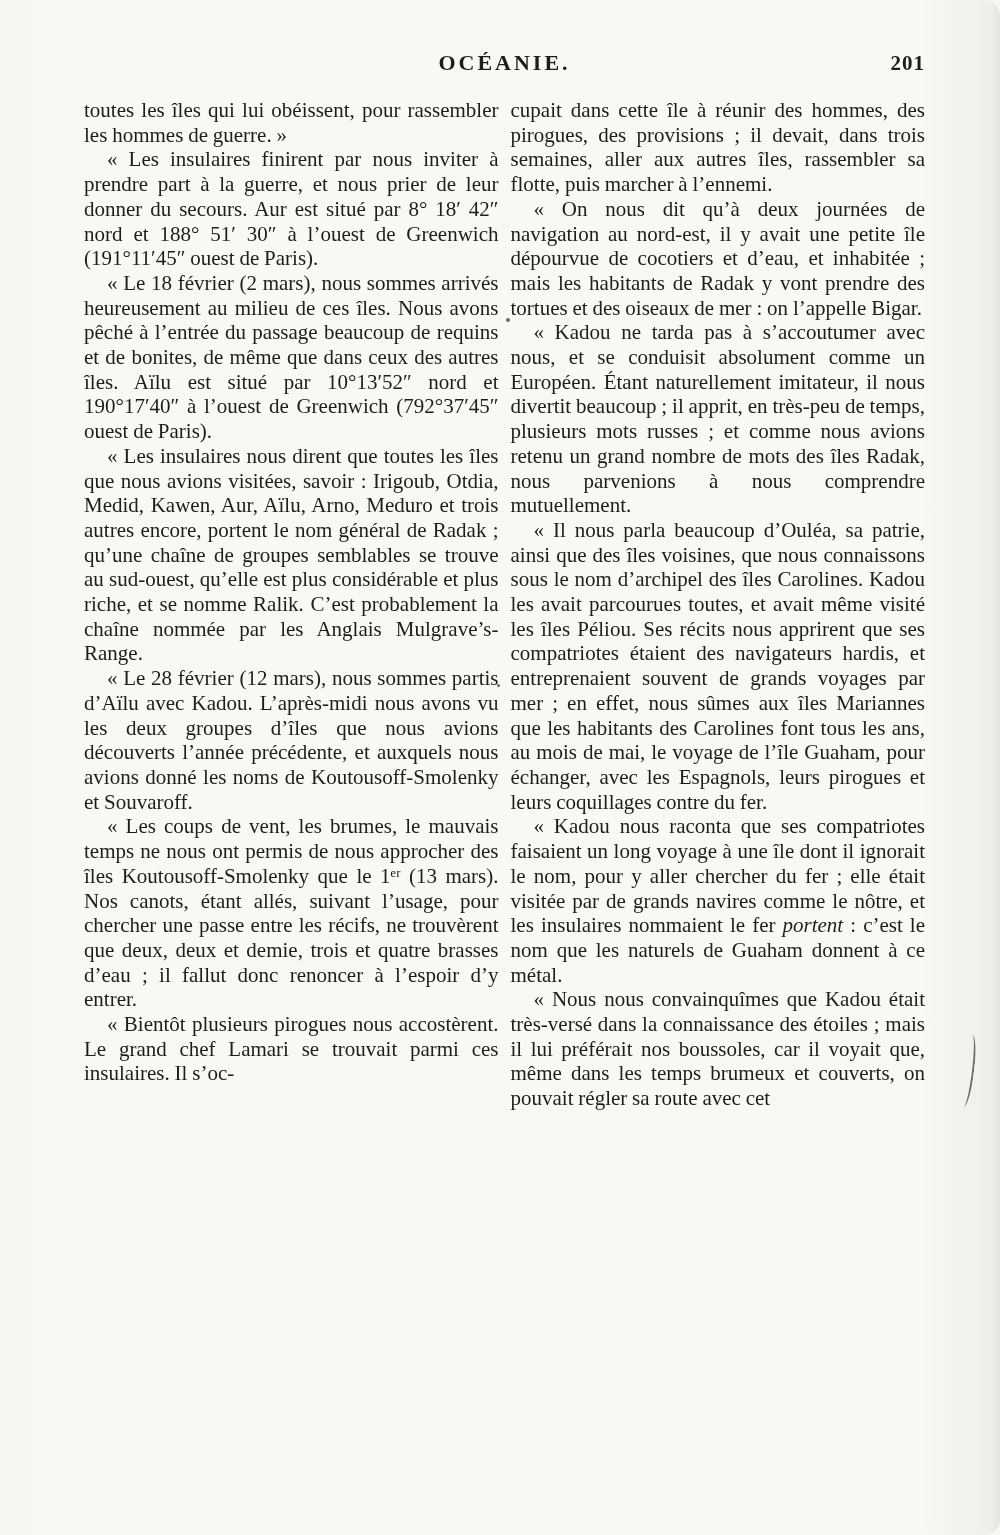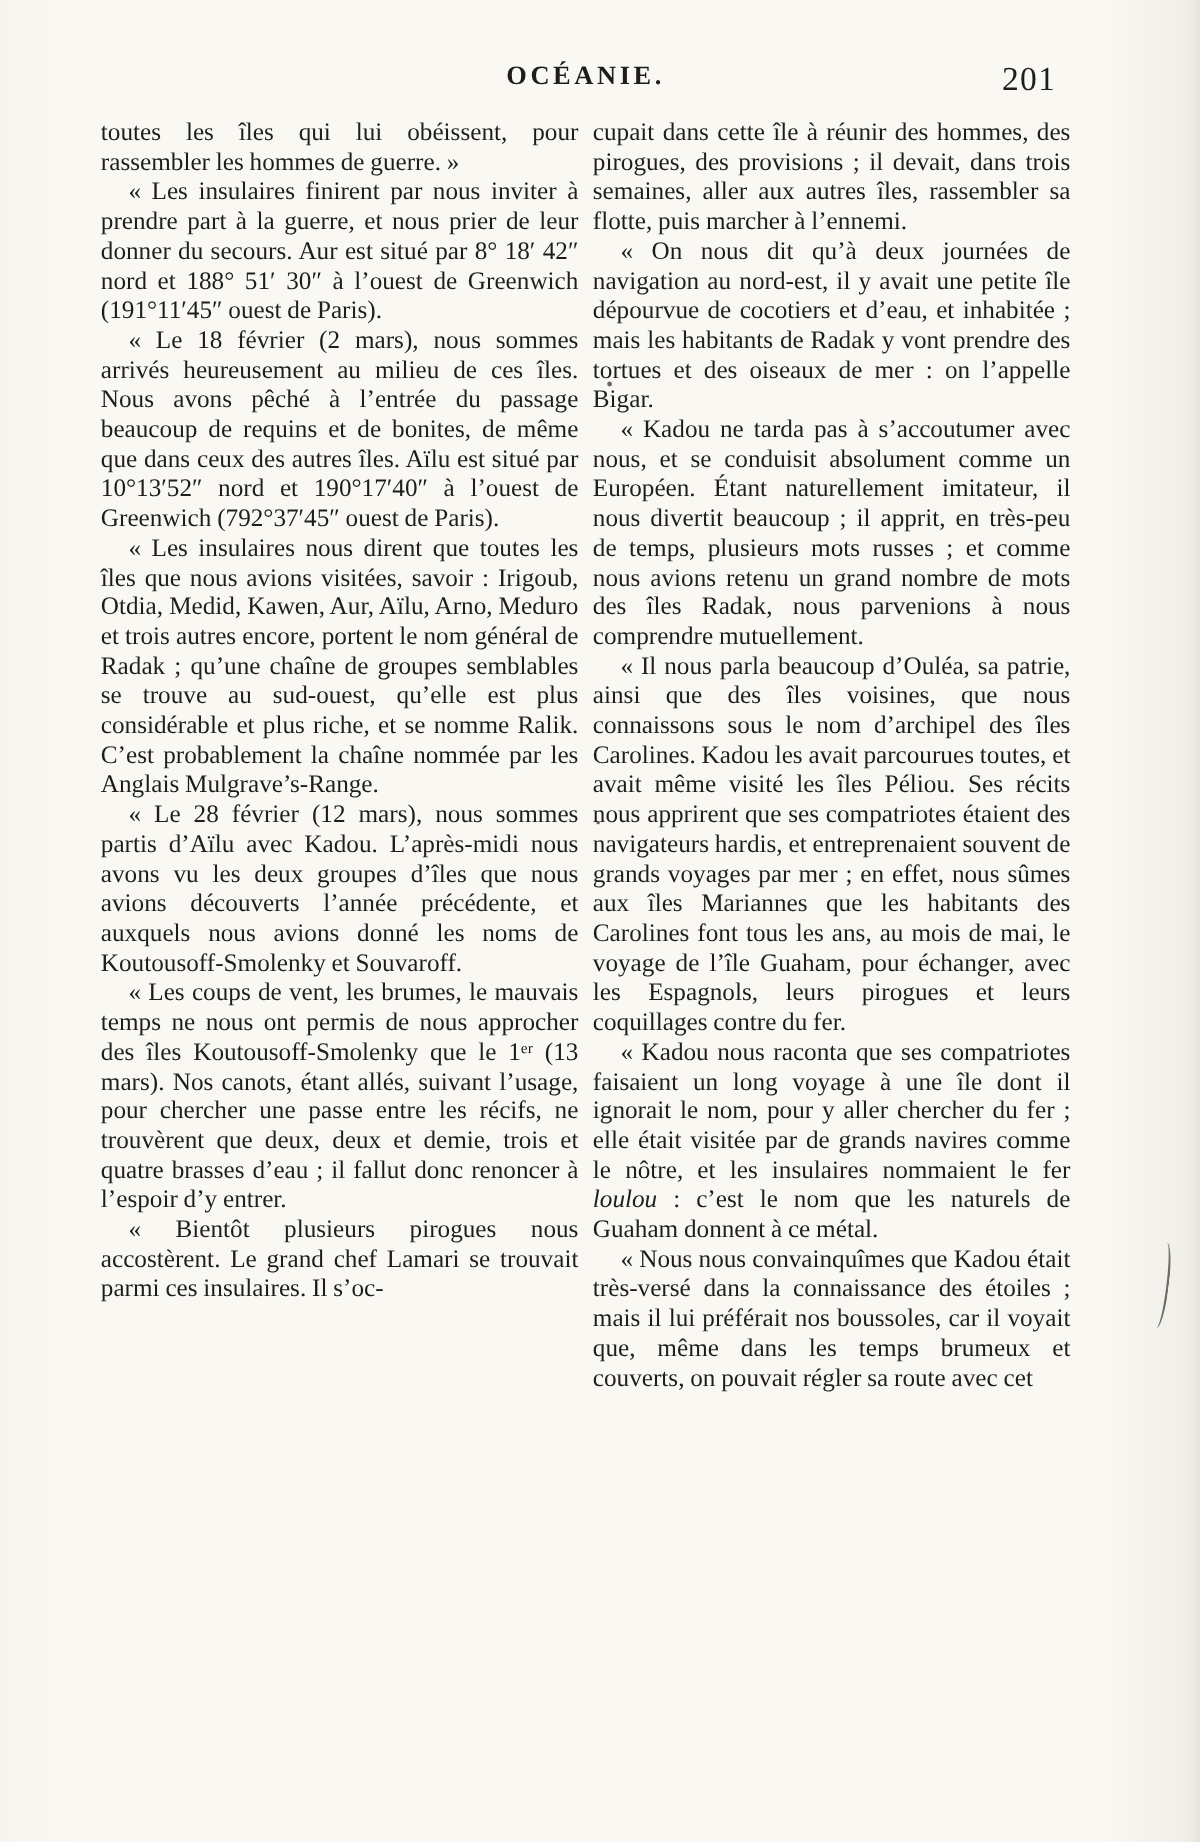--- a/index.html
+++ b/index.html
@@ -13,41 +13,42 @@
     color: #1e1d1a;
     font-family: "Liberation Serif", "DejaVu Serif", serif;
     overflow: hidden;
     position: relative;
   }
   .page {
     position: relative;
     width: 100%;
     height: 100%;
     box-sizing: border-box;
-    padding: 50px 108px 20px 84px;
+    padding: 50px 75px 20px 84px;
     background: linear-gradient(90deg, #f6f5f0 0%, #f9f8f3 6%, #f9f8f3 92%, #efeee8 99%, #e4e3dc 100%);
+    border-radius: 16px;
   }
   .page-header {
     position: relative;
     height: 34px;
     margin-bottom: 14px;
   }
   .running-title {
     display: block;
     text-align: center;
     font-size: 22px;
     font-weight: bold;
     letter-spacing: 3px;
   }
   .page-number {
     position: absolute;
     top: 1px;
-    right: 12px;
-    font-size: 28px;
-    font-weight: normal;
+    right: 0;
+    font-size: 21px;
+    font-weight: bold;
     letter-spacing: 1px;
   }
   .columns {
     display: flex;
     gap: 12px;
   }
   .column {
     flex: 1 1 0;
     min-width: 0;
     font-size: 21px;
@@ -106,21 +107,21 @@
       <p class="para">« Le 28 février (12 mars), nous sommes partis d’Aïlu avec Kadou. L’après-midi nous avons vu les deux groupes d’îles que nous avions découverts l’année précédente, et auxquels nous avions donné les noms de Koutousoff-Smolenky et Souvaroff.</p>
       <p class="para">« Les coups de vent, les brumes, le mauvais temps ne nous ont permis de nous approcher des îles Koutousoff-Smolenky que le 1ᵉʳ (13 mars). Nos canots, étant allés, suivant l’usage, pour chercher une passe entre les récifs, ne trouvèrent que deux, deux et demie, trois et quatre brasses d’eau ; il fallut donc renoncer à l’espoir d’y entrer.</p>
       <p class="para">« Bientôt plusieurs pirogues nous accostèrent. Le grand chef Lamari se trouvait parmi ces insulaires. Il s’oc-</p>
     </div>
 
     <div class="column" lang="fr">
       <p class="para first">cupait dans cette île à réunir des hommes, des pirogues, des provisions ; il devait, dans trois semaines, aller aux autres îles, rassembler sa flotte, puis marcher à l’ennemi.</p>
       <p class="para">« On nous dit qu’à deux journées de navigation au nord-est, il y avait une petite île dépourvue de cocotiers et d’eau, et inhabitée ; mais les habitants de Radak y vont prendre des tortues et des oiseaux de mer : on l’appelle Bigar.</p>
       <p class="para">« Kadou ne tarda pas à s’accoutumer avec nous, et se conduisit absolument comme un Européen. Étant naturellement imitateur, il nous divertit beaucoup ; il apprit, en très-peu de temps, plusieurs mots russes ; et comme nous avions retenu un grand nombre de mots des îles Radak, nous parvenions à nous comprendre mutuellement.</p>
       <p class="para">« Il nous parla beaucoup d’Ouléa, sa patrie, ainsi que des îles voisines, que nous connaissons sous le nom d’archipel des îles Carolines. Kadou les avait parcourues toutes, et avait même visité les îles Péliou. Ses récits nous apprirent que ses compatriotes étaient des navigateurs hardis, et entreprenaient souvent de grands voyages par mer ; en effet, nous sûmes aux îles Mariannes que les habitants des Carolines font tous les ans, au mois de mai, le voyage de l’île Guaham, pour échanger, avec les Espagnols, leurs pirogues et leurs coquillages contre du fer.</p>
-      <p class="para"><span>« Kadou nous raconta que ses compatriotes faisaient un long voyage à une île dont il ignorait le nom, pour y aller chercher du fer ; elle était visitée par de grands navires comme le nôtre, et les insulaires nommaient le fer </span><span class="italic">loulou</span><span> : c’est le nom que les naturels de Guaham donnent à ce métal.</span></p>
+      <p class="para"><span>« Kadou nous raconta que ses compatriotes faisaient un long voyage à une île dont il ignorait le nom, pour y aller chercher du fer ; elle était visitée par de grands navires comme le nôtre, et les insulaires nommaient le fer </span><span class="italic">portent</span><span> : c’est le nom que les naturels de Guaham donnent à ce métal.</span></p>
       <p class="para">« Nous nous convainquîmes que Kadou était très-versé dans la connaissance des étoiles ; mais il lui préférait nos boussoles, car il voyait que, même dans les temps brumeux et couverts, on pouvait régler sa route avec cet</p>
     </div>
 
   </div>
 
   <div class="edge-scratch"></div>
   <div class="speck-1"></div>
   <div class="speck-2"></div>
 
 </div>

